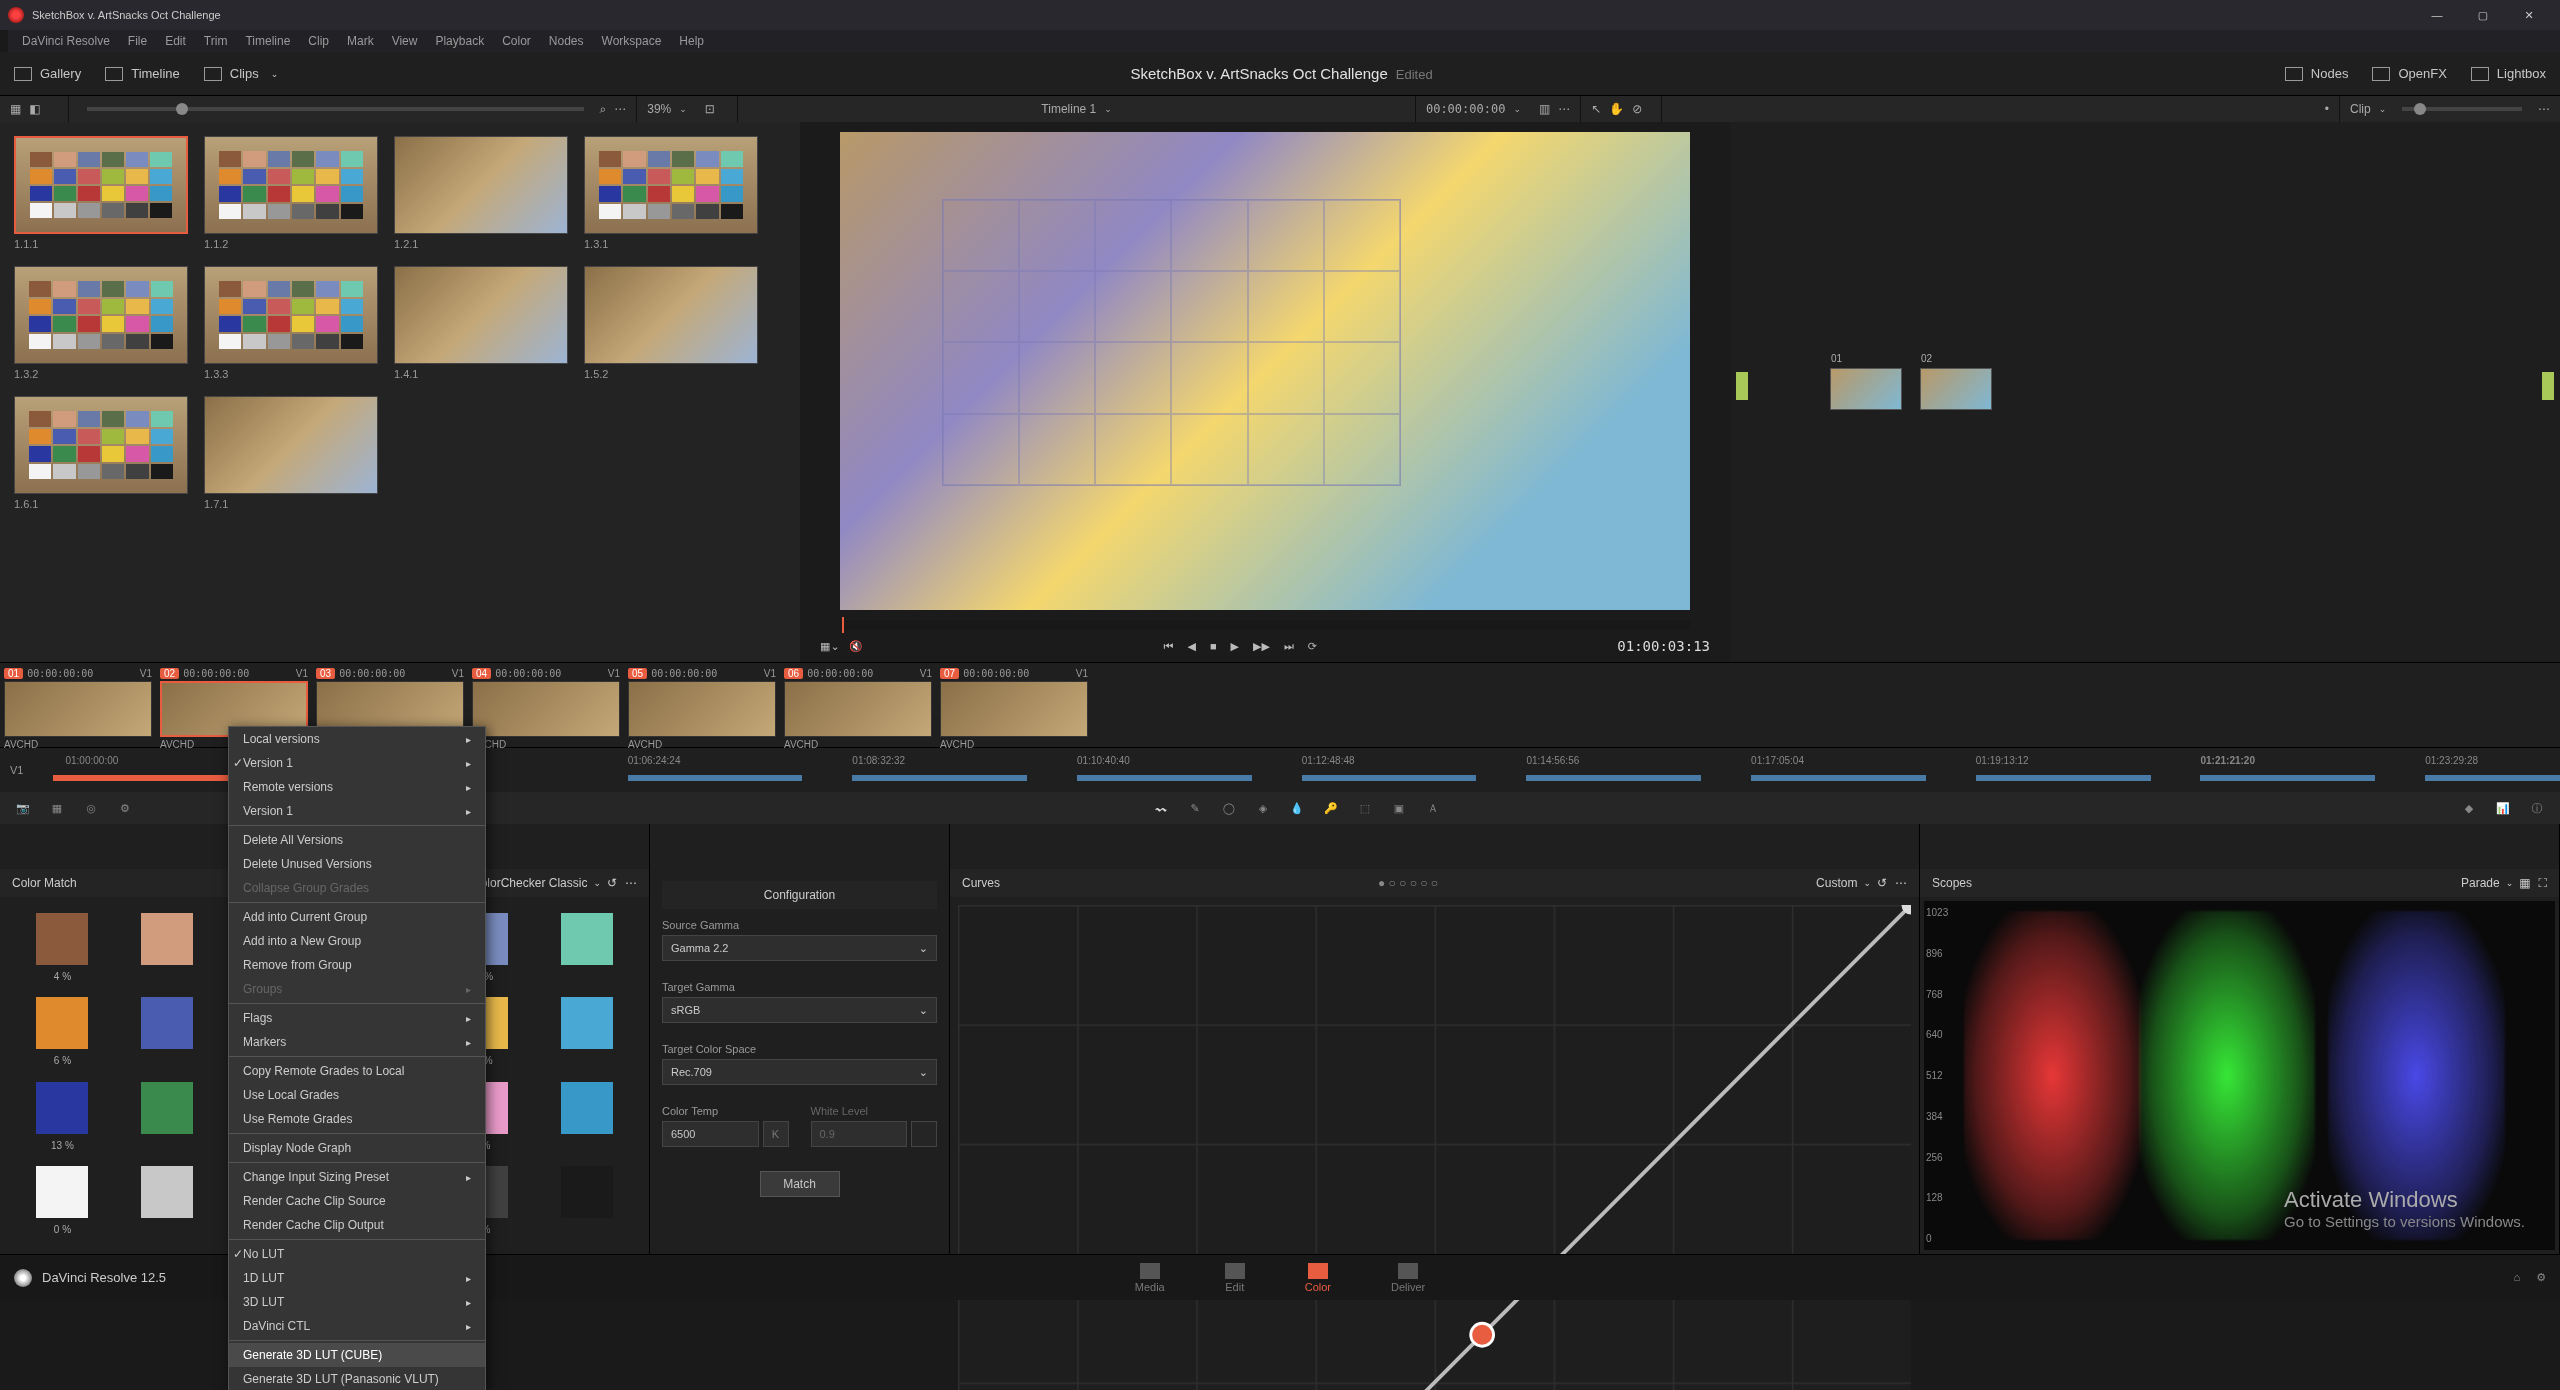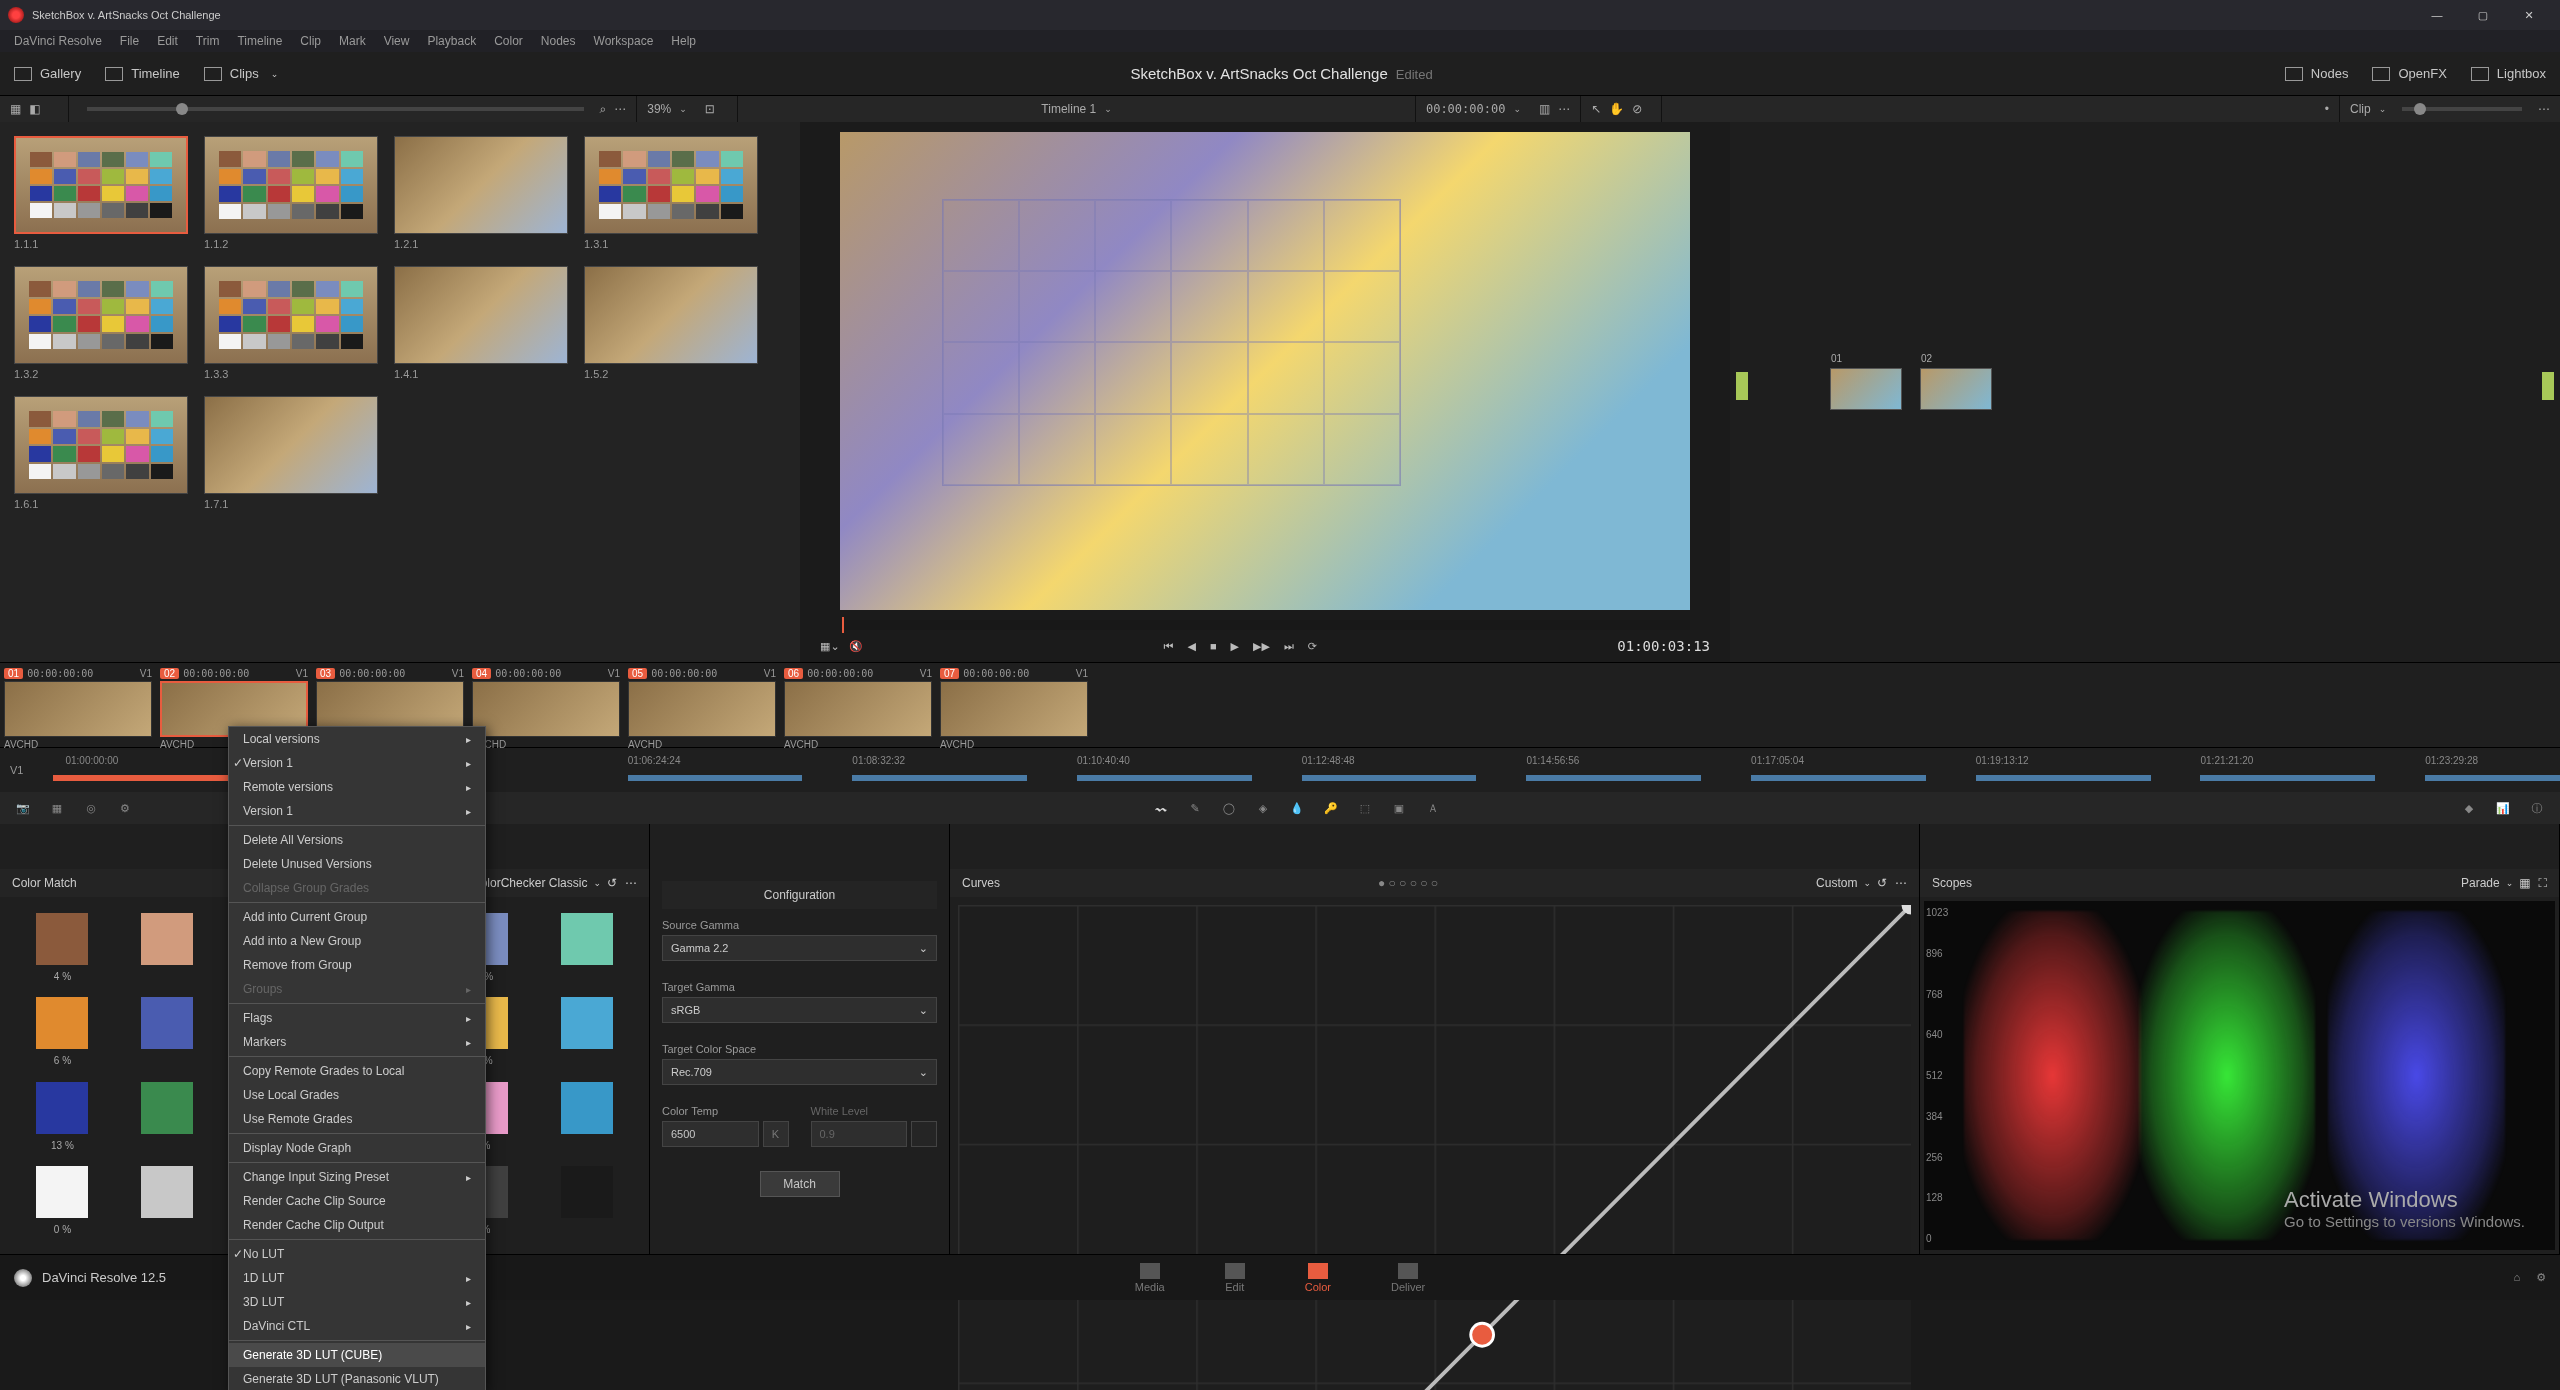--- a/index.html
+++ b/index.html
@@ -1,21 +1,21 @@
 <!DOCTYPE html>
 <html><head>
 <meta charset="utf-8">
 <style>
 * { margin:0; padding:0; box-sizing:border-box; font-family:Arial,Helvetica,sans-serif; user-select:none; }
 body { background:#1a1a1a; color:#c7c7c7; font-size:11px; width:2560px; height:1390px; overflow:hidden; transform-origin:top left; }
 .titlebar { height:30px; background:#28282e; display:flex; align-items:center; padding:0 8px; color:#ccc; }
 .titlebar .logo { width:16px; height:16px; border-radius:50%; background:radial-gradient(circle,#ff4040 30%,#b02020 70%); margin-right:8px; }
 .titlebar .spacer { flex:1; }
 .titlebar .winbtn { width:46px; height:30px; display:flex; align-items:center; justify-content:center; color:#ccc; }
-.menubar { height:22px; background:#212126; display:flex; align-items:center; padding:0 6px; gap:2px; }
+.menubar { height:22px; background:#212126; display:flex; align-items:center; padding:0 6px; gap:2px;margin-left:8px; }
 .menubar span { padding:2px 8px; color:#9a9a9a; font-size:12px; }
 .toolbar { height:44px; background:#1f1f1f; border-bottom:1px solid #000; display:flex; align-items:center; padding:0 14px; gap:24px; }
 .toolbar .btn { display:flex; align-items:center; gap:8px; color:#c7c7c7; font-size:13px; }
 .toolbar .icon { width:18px; height:14px; border:1px solid #999; }
 .toolbar .center { flex:1; text-align:center; font-size:15px; color:#e2e2e2; }
 .toolbar .center .edited { color:#777; font-size:13px; margin-left:8px; }
 .toolbar .right { display:flex; gap:24px; }
 .subbar { height:26px; background:#262626; display:flex; align-items:center; font-size:12px; color:#aaa; }
 .subbar .seg { display:flex; align-items:center; padding:0 10px; gap:8px; }
 .subbar .divider { width:1px; height:26px; background:#111; }
@@ -553,21 +553,21 @@
       <div class="tick" style="left: 41%;">01:10:40:40</div>
       <div class="track" style="left: 41%; width: 7%;"></div>
       <div class="tick" style="left: 50%;">01:12:48:48</div>
       <div class="track" style="left: 50%; width: 7%;"></div>
       <div class="tick" style="left: 59%;">01:14:56:56</div>
       <div class="track" style="left: 59%; width: 7%;"></div>
       <div class="tick" style="left: 68%;">01:17:05:04</div>
       <div class="track" style="left: 68%; width: 7%;"></div>
       <div class="tick" style="left: 77%;">01:19:13:12</div>
       <div class="track" style="left: 77%; width: 7%;"></div>
-      <div class="tick" style="left: 86%;">01:21:21:20</div>
+      <div class="tick" style="left: 86%; font-weight: bold;">01:21:21:20</div>
       <div class="track" style="left: 86%; width: 7%;"></div>
       <div class="tick" style="left: 95%;">01:23:29:28</div>
       <div class="track" style="left: 95%; width: 7%;"></div>
     </div>
 </div>
 
 <div class="toolstrip">
   <span class="ico">📷</span>
   <span class="ico">▦</span>
   <span class="ico">◎</span>

